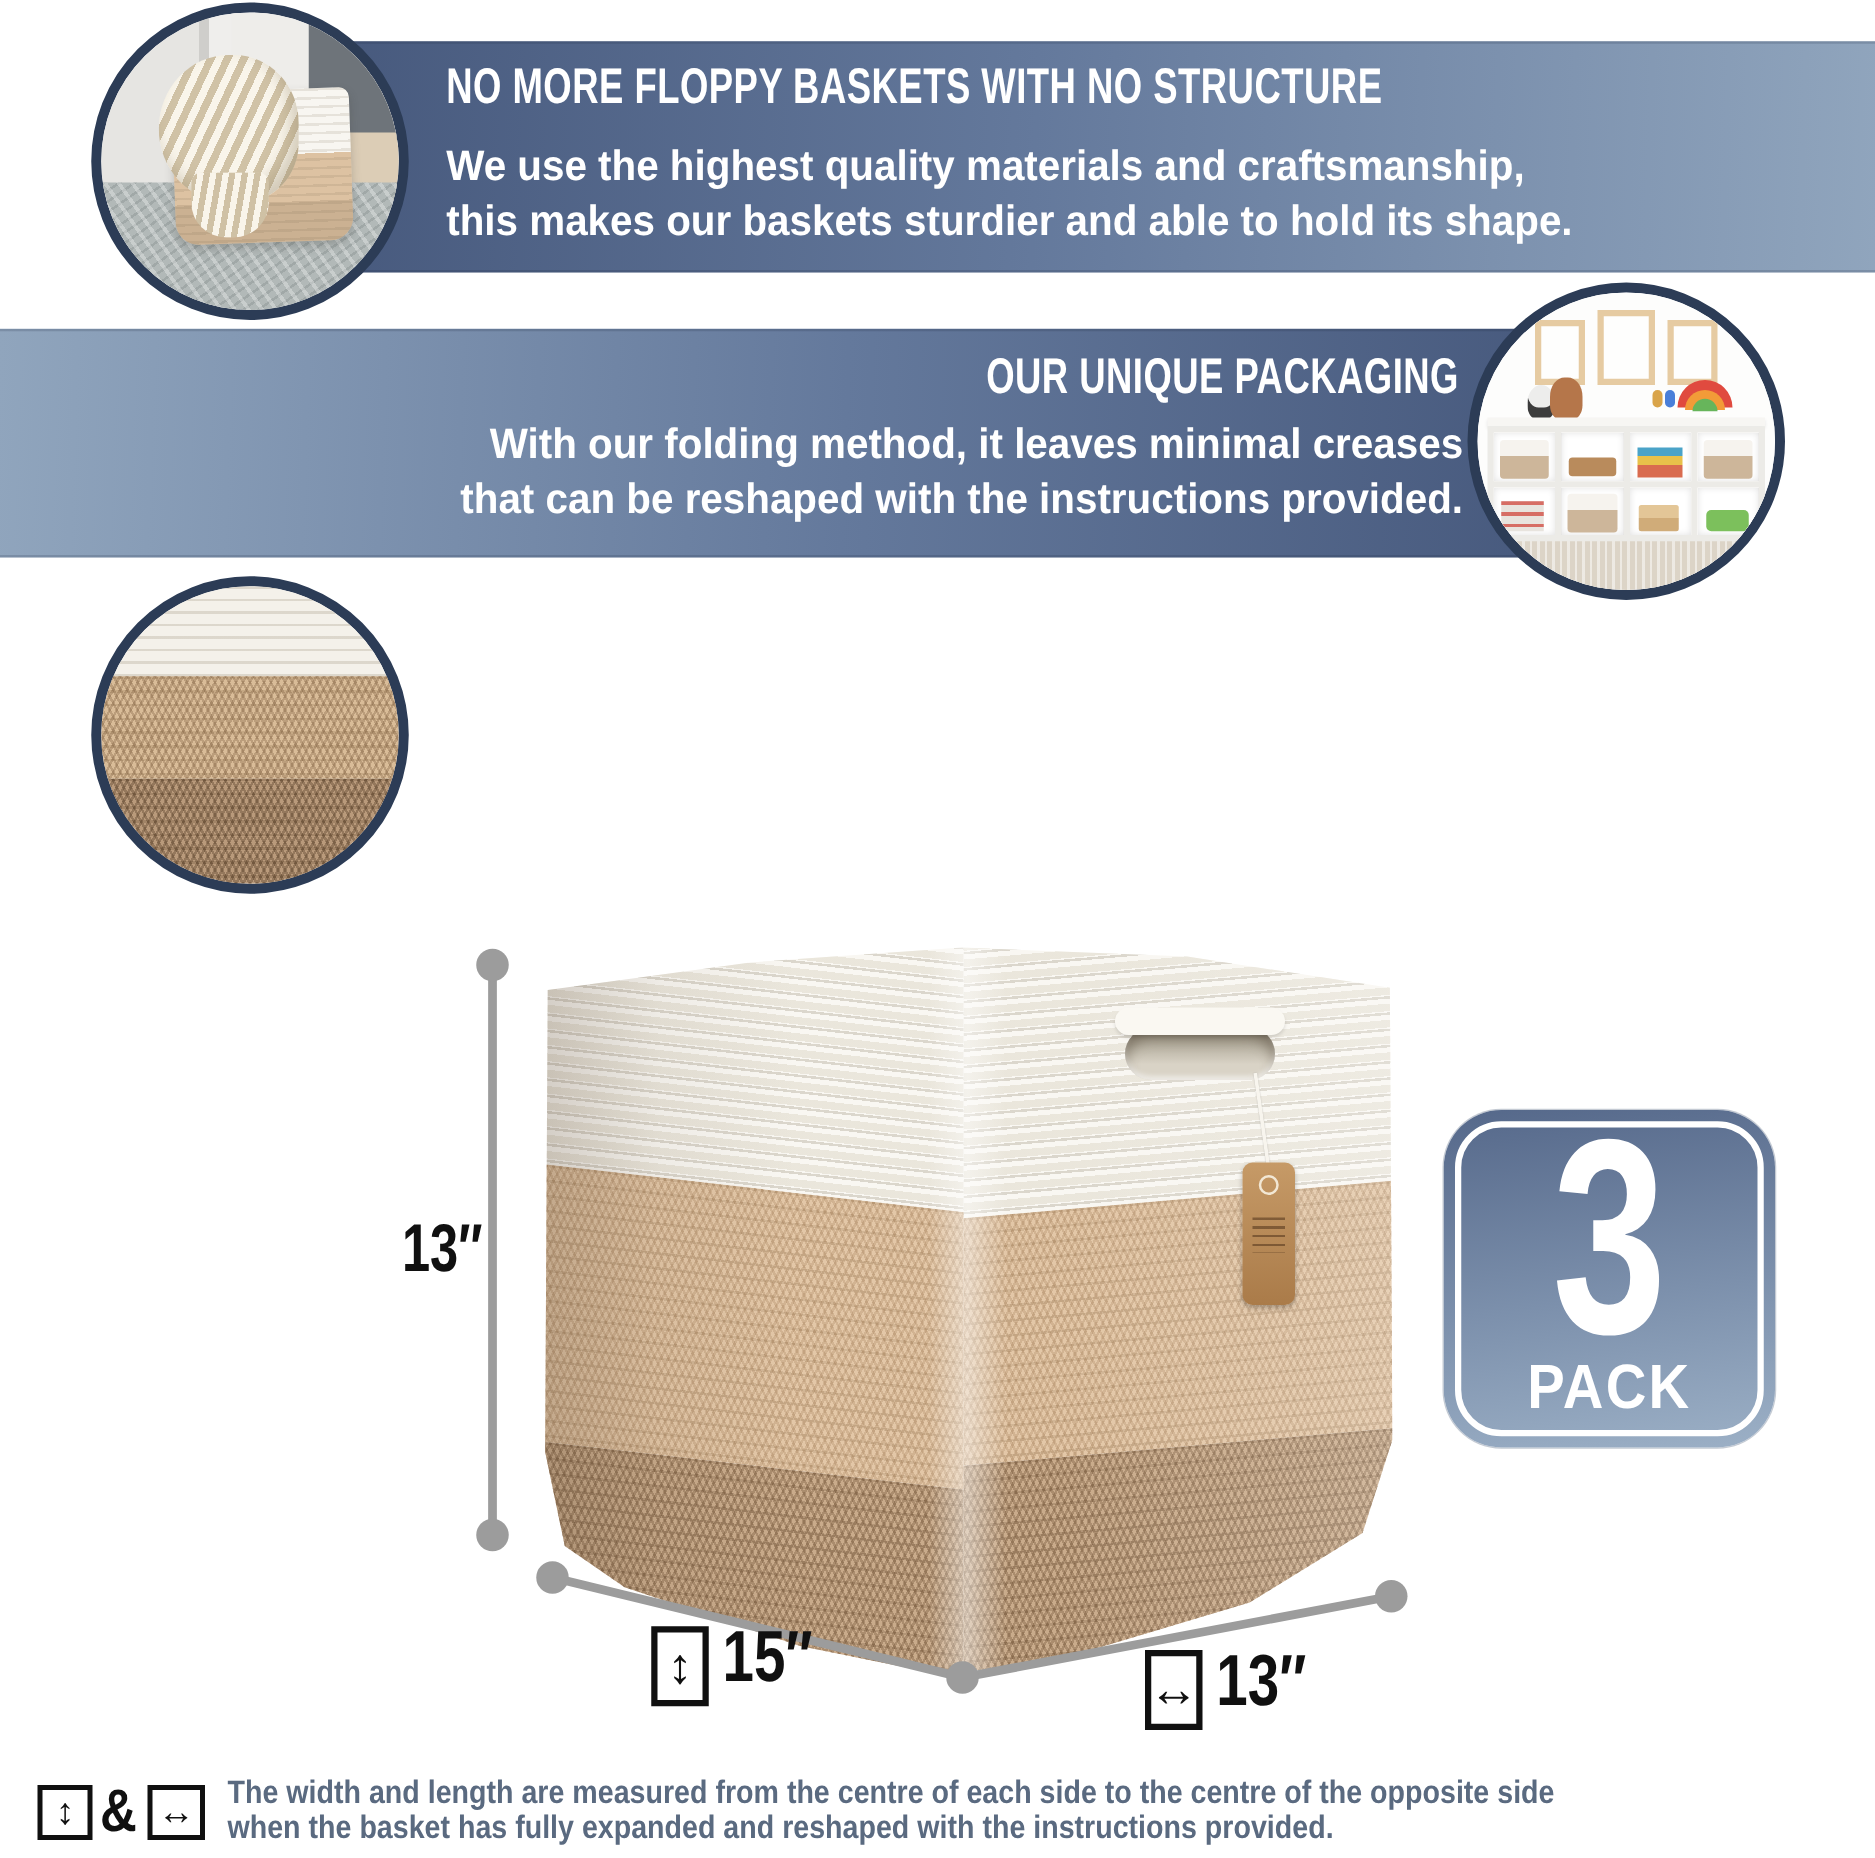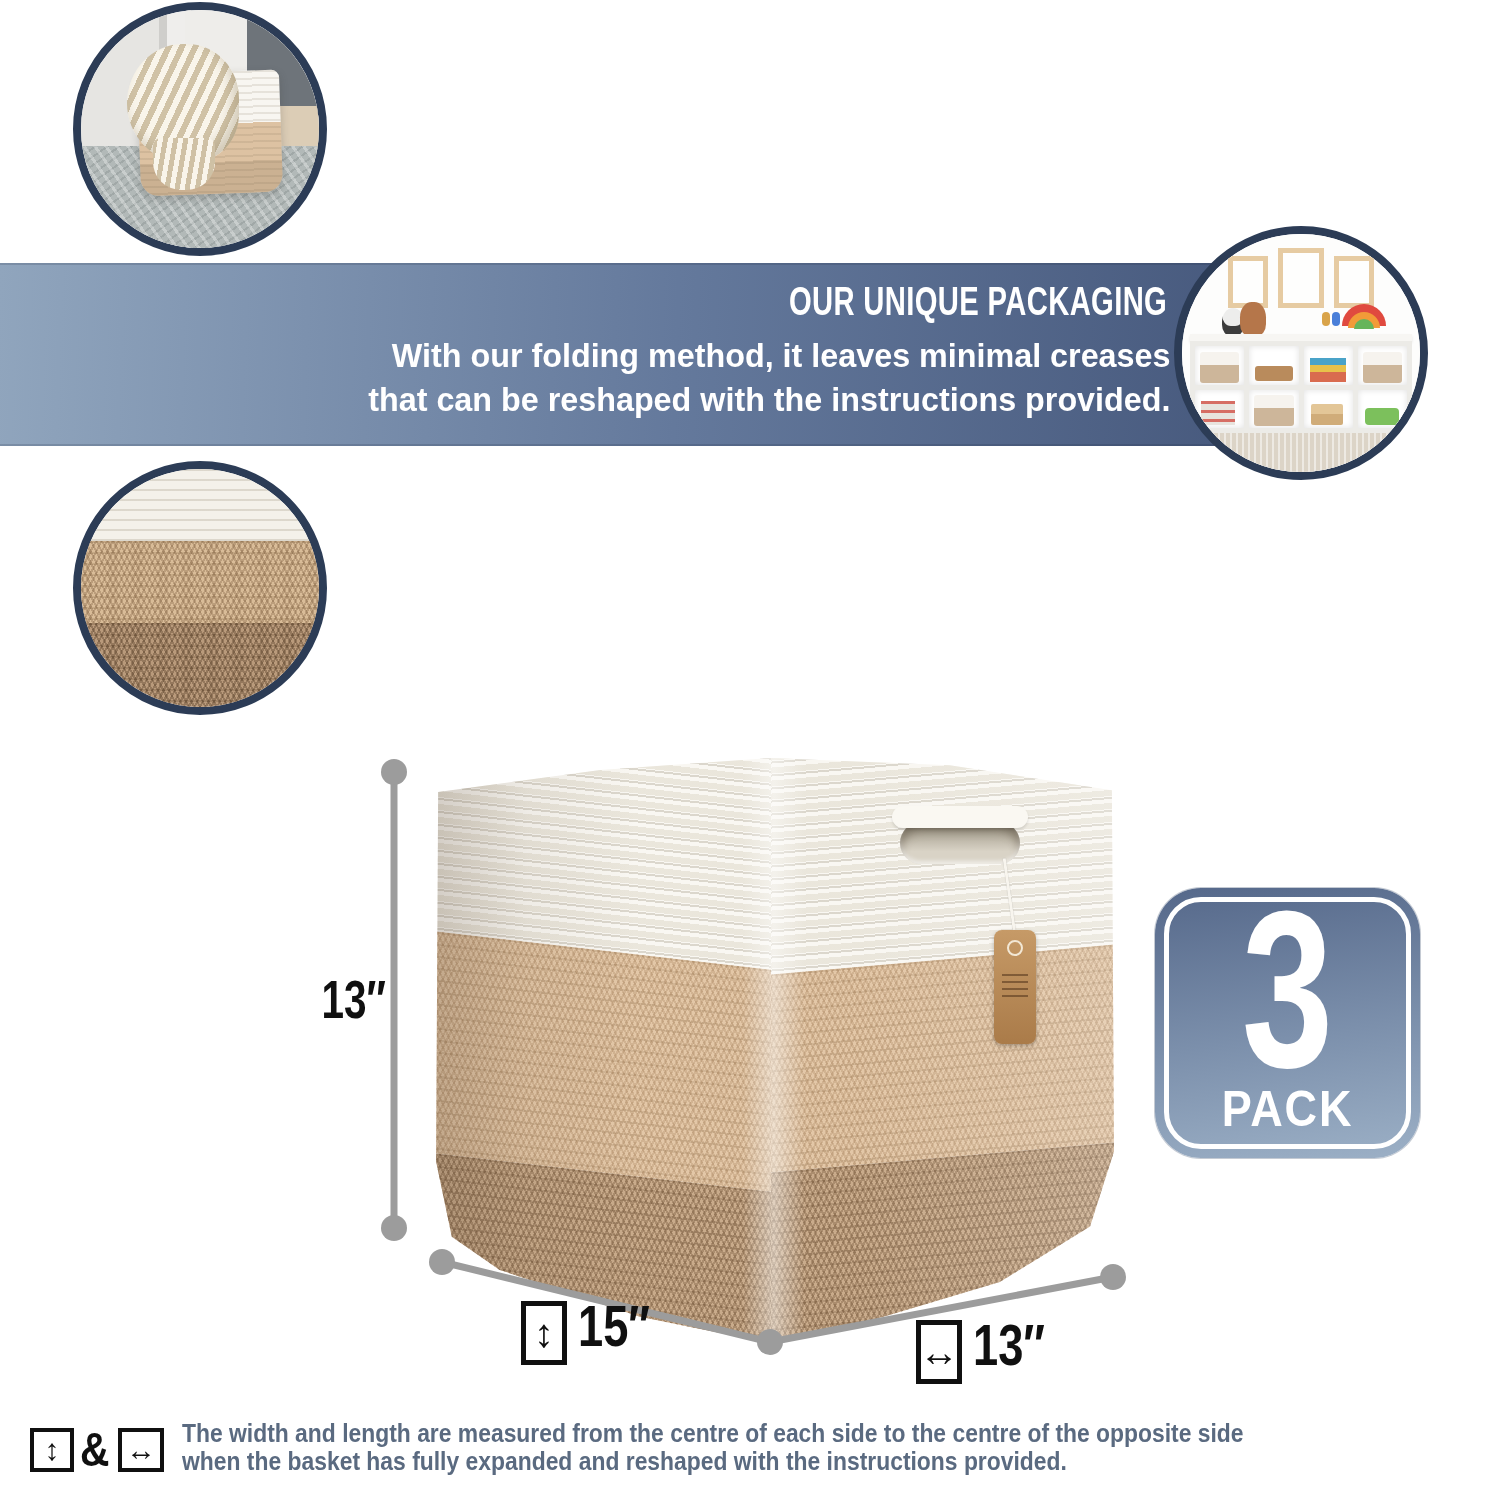--- a/index.html
+++ b/index.html
@@ -166,20 +166,27 @@
   #fn-amp{position:absolute;left:80px;top:1422px;font-size:48px;font-weight:700;color:#101010;
       transform:scaleX(.85);transform-origin:0 0;}
   #fn-text{position:absolute;left:182px;top:1419px;font-size:26px;font-weight:700;color:#5a6a80;
       line-height:28px;white-space:nowrap;transform:scaleX(.88);transform-origin:0 0;}
 </style>
 </head>
 <body>
 
 <div id="canvas">
 
+  <div class="banner" id="banner1">
+    <div class="heading">NO MORE FLOPPY BASKETS WITH NO STRUCTURE</div>
+    <div class="bodytxt">
+      <div>We use the highest quality materials and craftsmanship,</div>
+      <div>this makes our baskets sturdier and able to hold its shape.</div>
+    </div>
+  </div>
 
   <div class="banner" id="banner2">
     <div class="heading">OUR UNIQUE PACKAGING</div>
     <div class="bodytxt">
       <div>With our folding method, it leaves minimal creases</div>
       <div>that can be reshaped with the instructions provided.</div>
     </div>
   </div>
 
 

